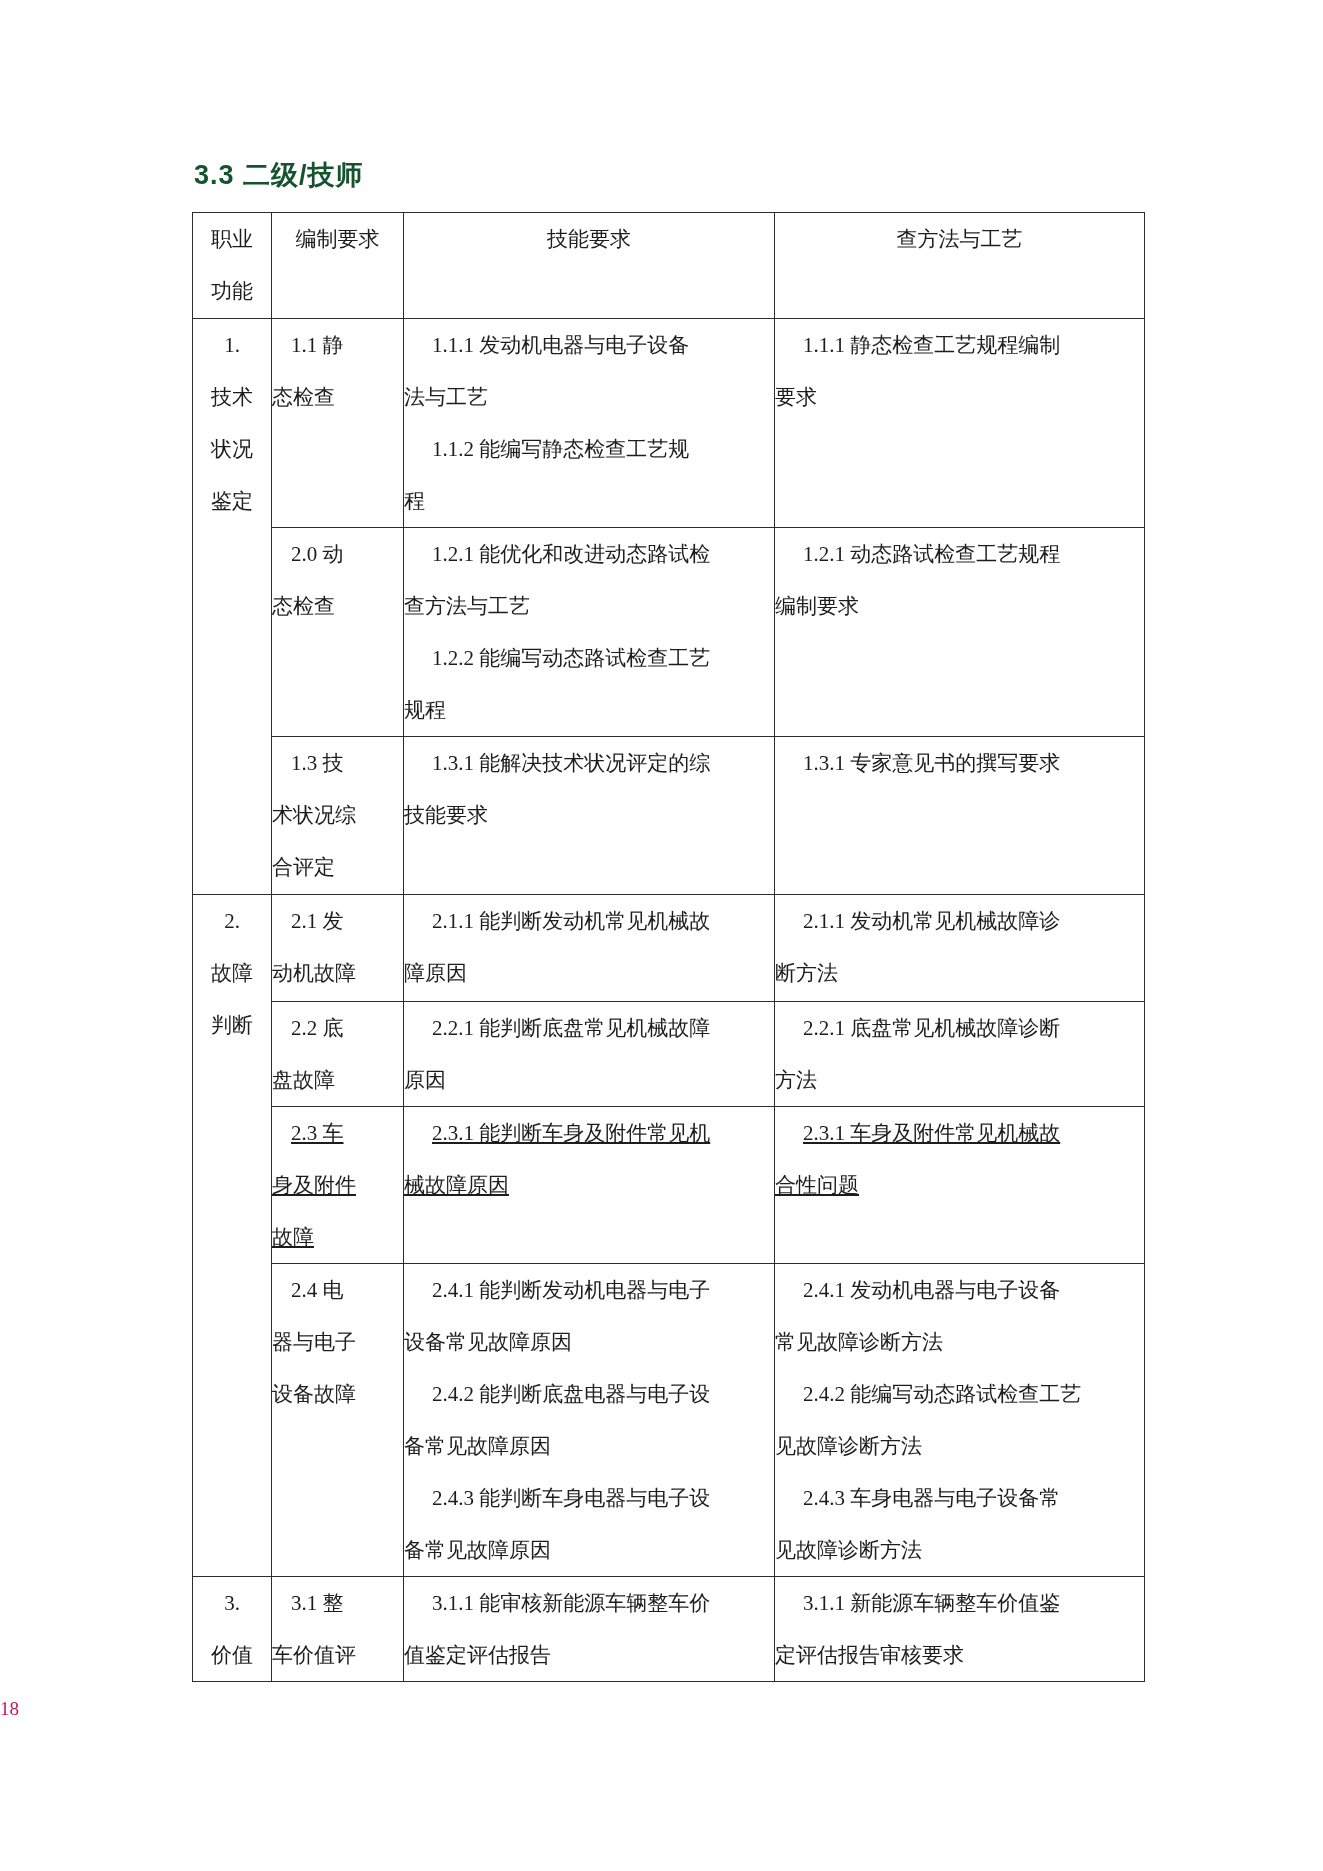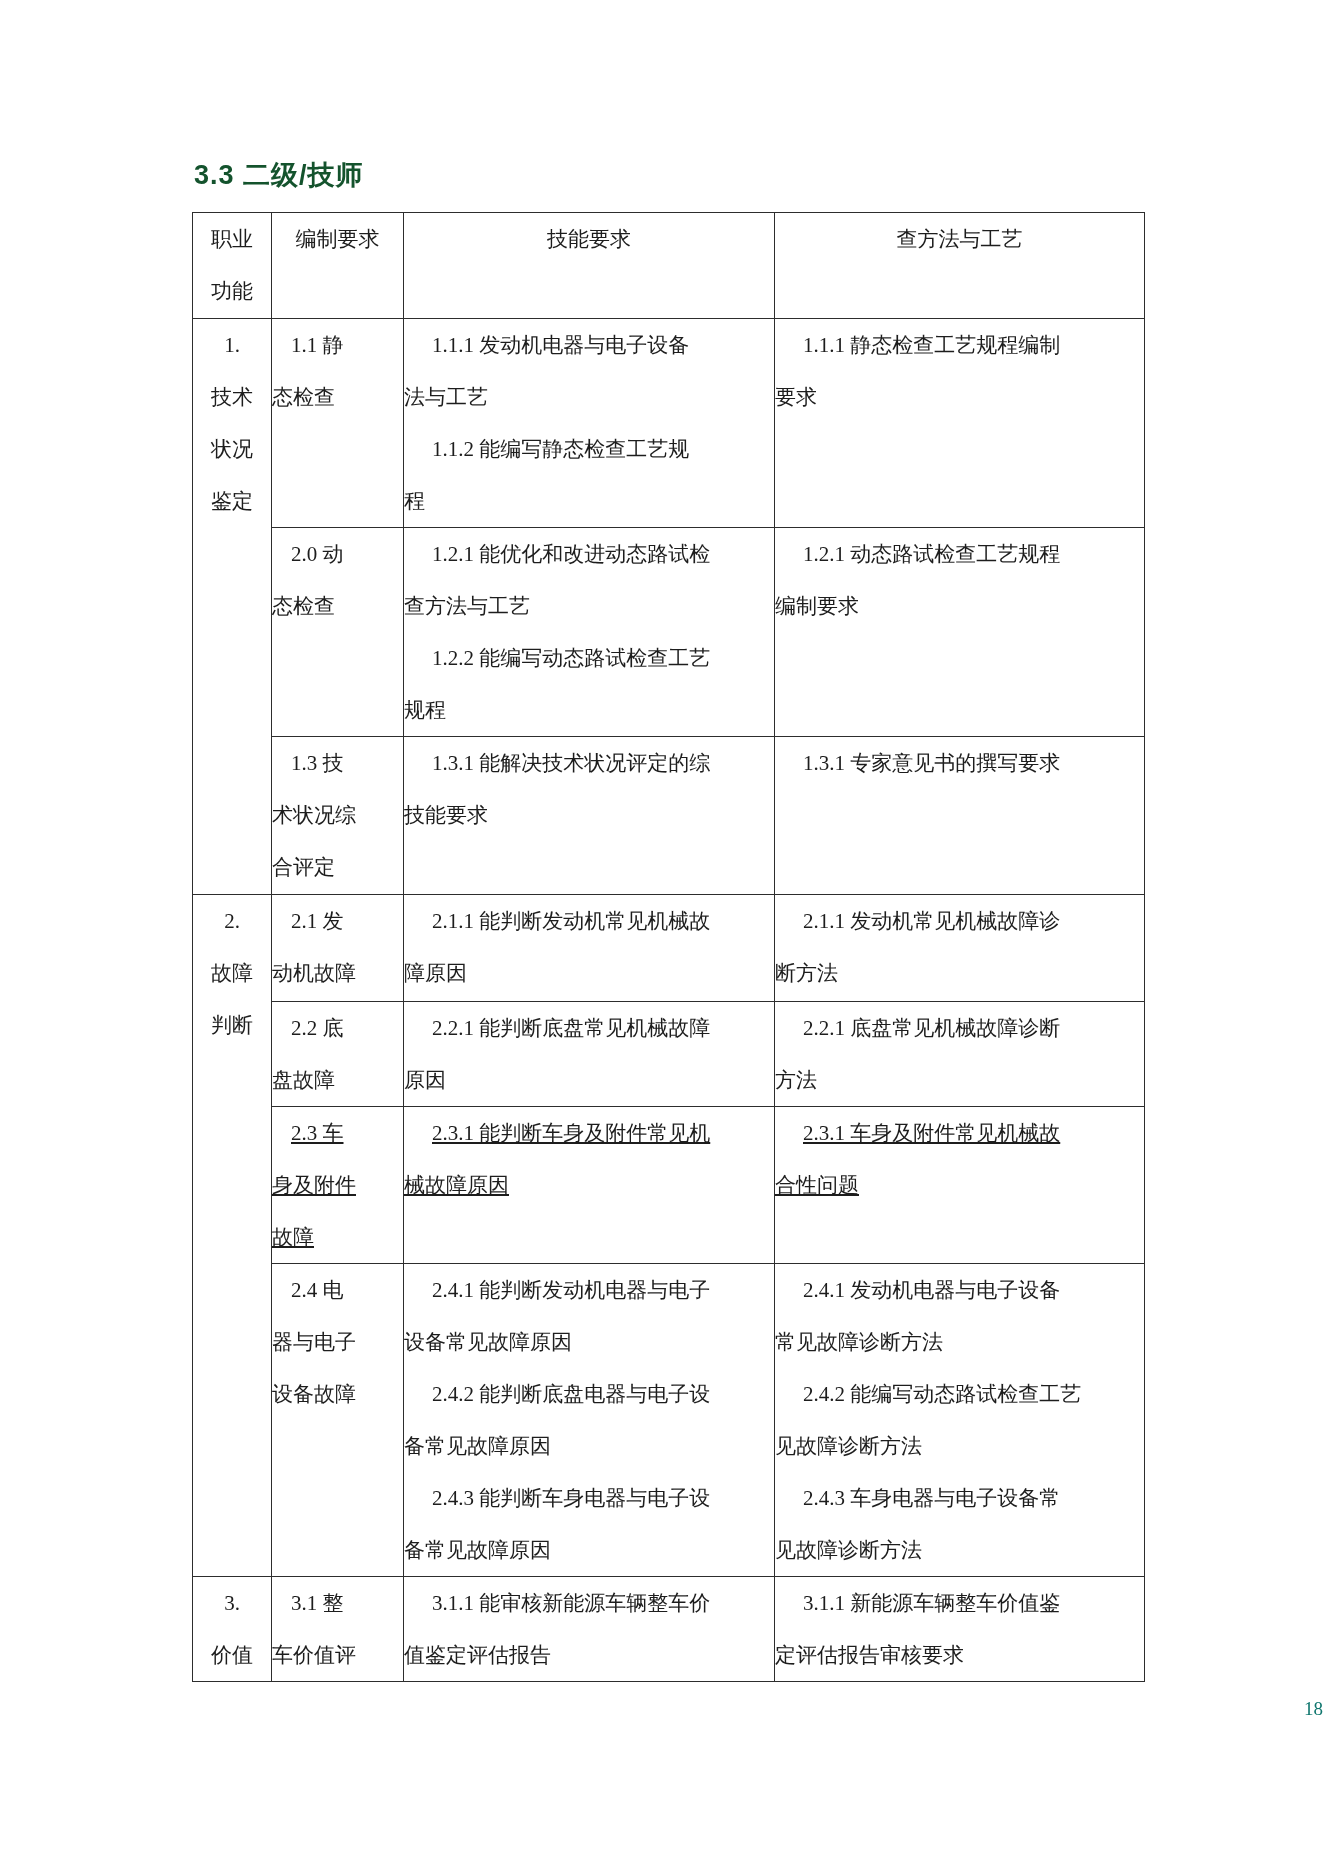--- a/index.html
+++ b/index.html
@@ -38,21 +38,21 @@
   td.head { text-align:center; vertical-align:middle; font-size:22px; }
   td.c1 { text-align:center; vertical-align:middle; }
   td.c2 { vertical-align:middle; padding-left:13px; padding-right:4px; }
   td.c2 .line.first { text-indent:19px; }
   td.c3 { padding:1px 6px 0 10px; }
   td.c4 { padding:1px 6px 0 11px; }
   td.c3 .line.ind, td.c4 .line.ind { text-indent:28px; }
   .line { white-space:nowrap; }
   .page-num {
     position:absolute; top:1694px; left:0; width:100%;
-    text-align:right; font-size:19px; line-height:30px; color:#0f766e;
+    text-align:left; font-size:19px; line-height:30px; color:#be185d;
   }
 </style>
 </head>
 <body>
 
 <div class="page">
 
   <div class="doc-title">3.3 二级/技师</div>
 
   <table class="std">

